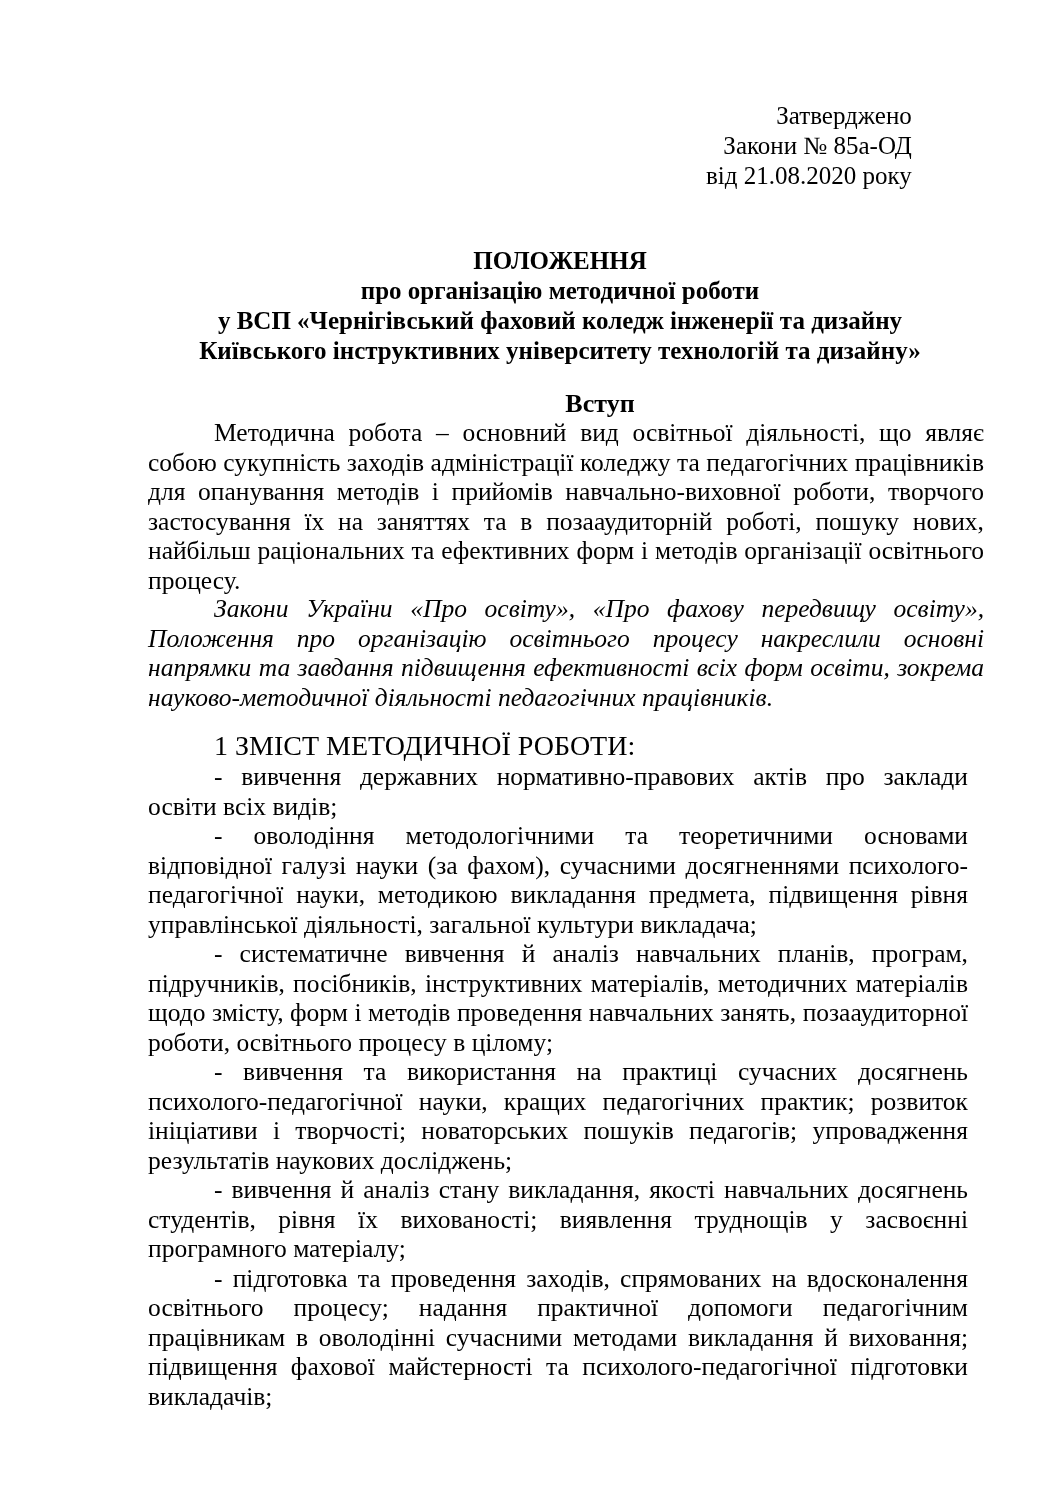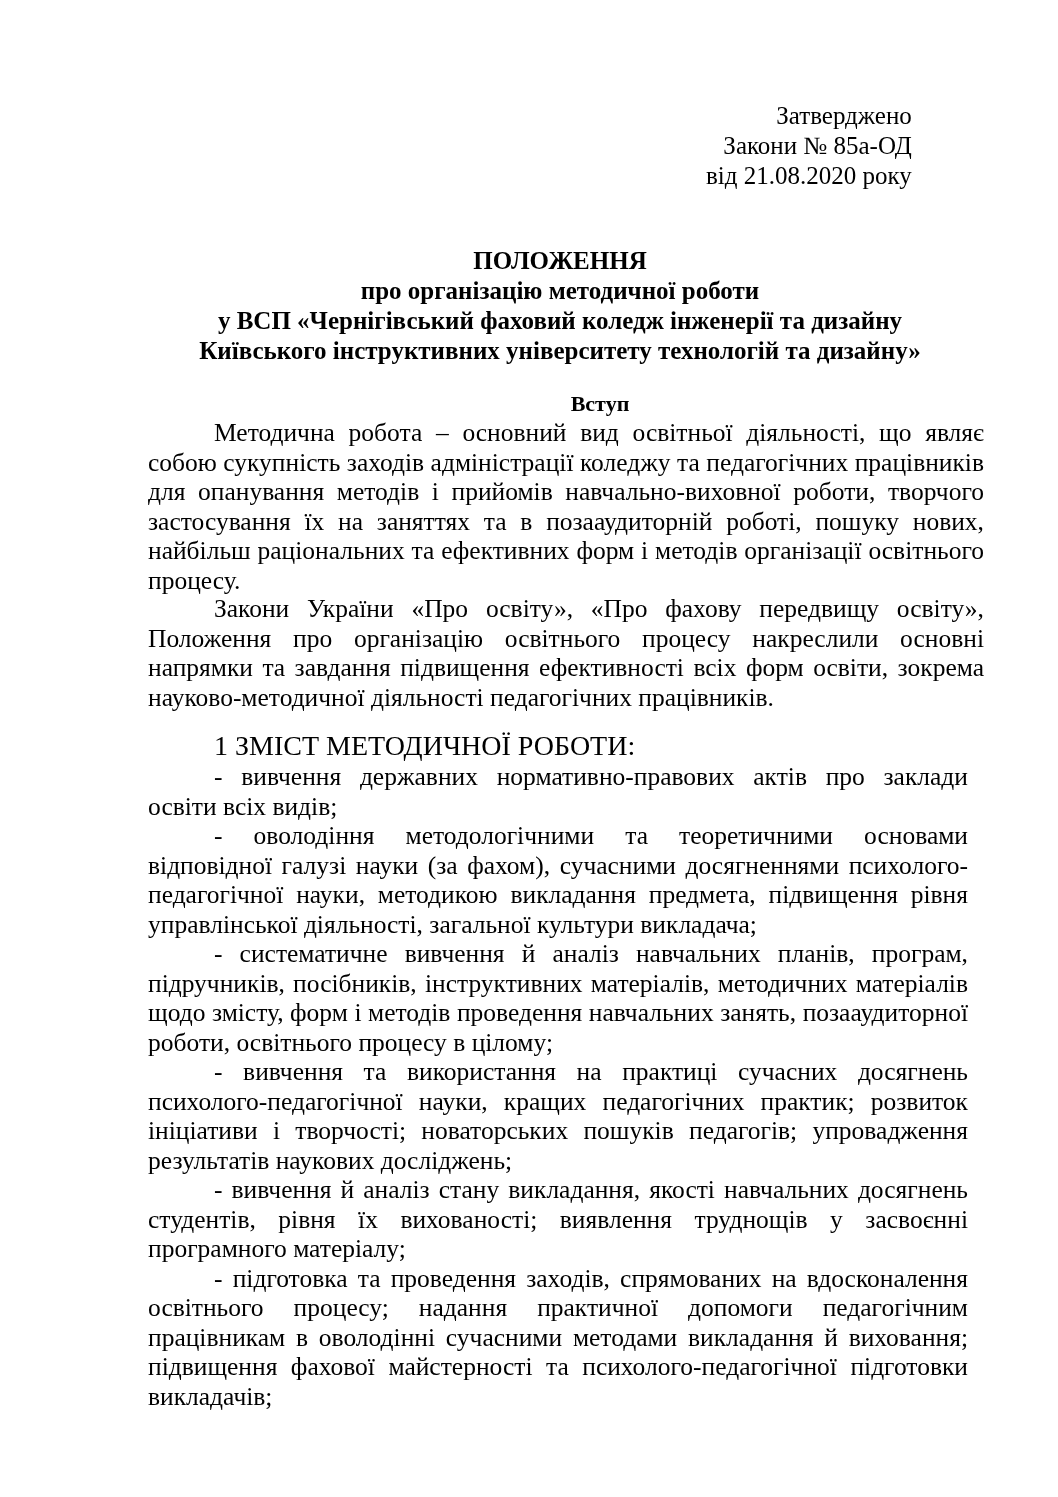--- a/index.html
+++ b/index.html
@@ -13,29 +13,29 @@
     line-height: 30px; font-size: 25px; text-align: right;
   }
   .approved div { white-space: nowrap; }
   .title-block {
     position: absolute; left: 150px; width: 820px; top: 246px;
     text-align: center; font-weight: bold; line-height: 30px; font-size: 25px;
   }
   .title-block div { white-space: nowrap; }
   .section-heading-c {
     position: absolute; left: 150px; width: 900px; top: 389px;
-    text-align: center; font-weight: bold; font-size: 22px; line-height: 30px;
+    text-align: center; font-weight: bold; font-size: 26px; line-height: 30px;
   }
   .body-text {
     position: absolute; left: 148px; width: 836px;
     text-align: justify; line-height: 29.5px; font-size: 25.5px;
   }
   .body-text p { margin: 0; text-indent: 66px; text-align-last: left; }
   .intro { top: 418px; }
-  .laws { top: 594px; }
+  .laws { top: 594px; font-style: italic; }
   .sec1-heading {
     position: absolute; left: 214px; top: 729px;
     font-weight: normal; font-size: 28px; line-height: 34px; white-space: nowrap;
   }
   .items { top: 762px; }
   .items p { margin: 0 16px 0 0; }
 </style>
 </head>
 <body>
 

